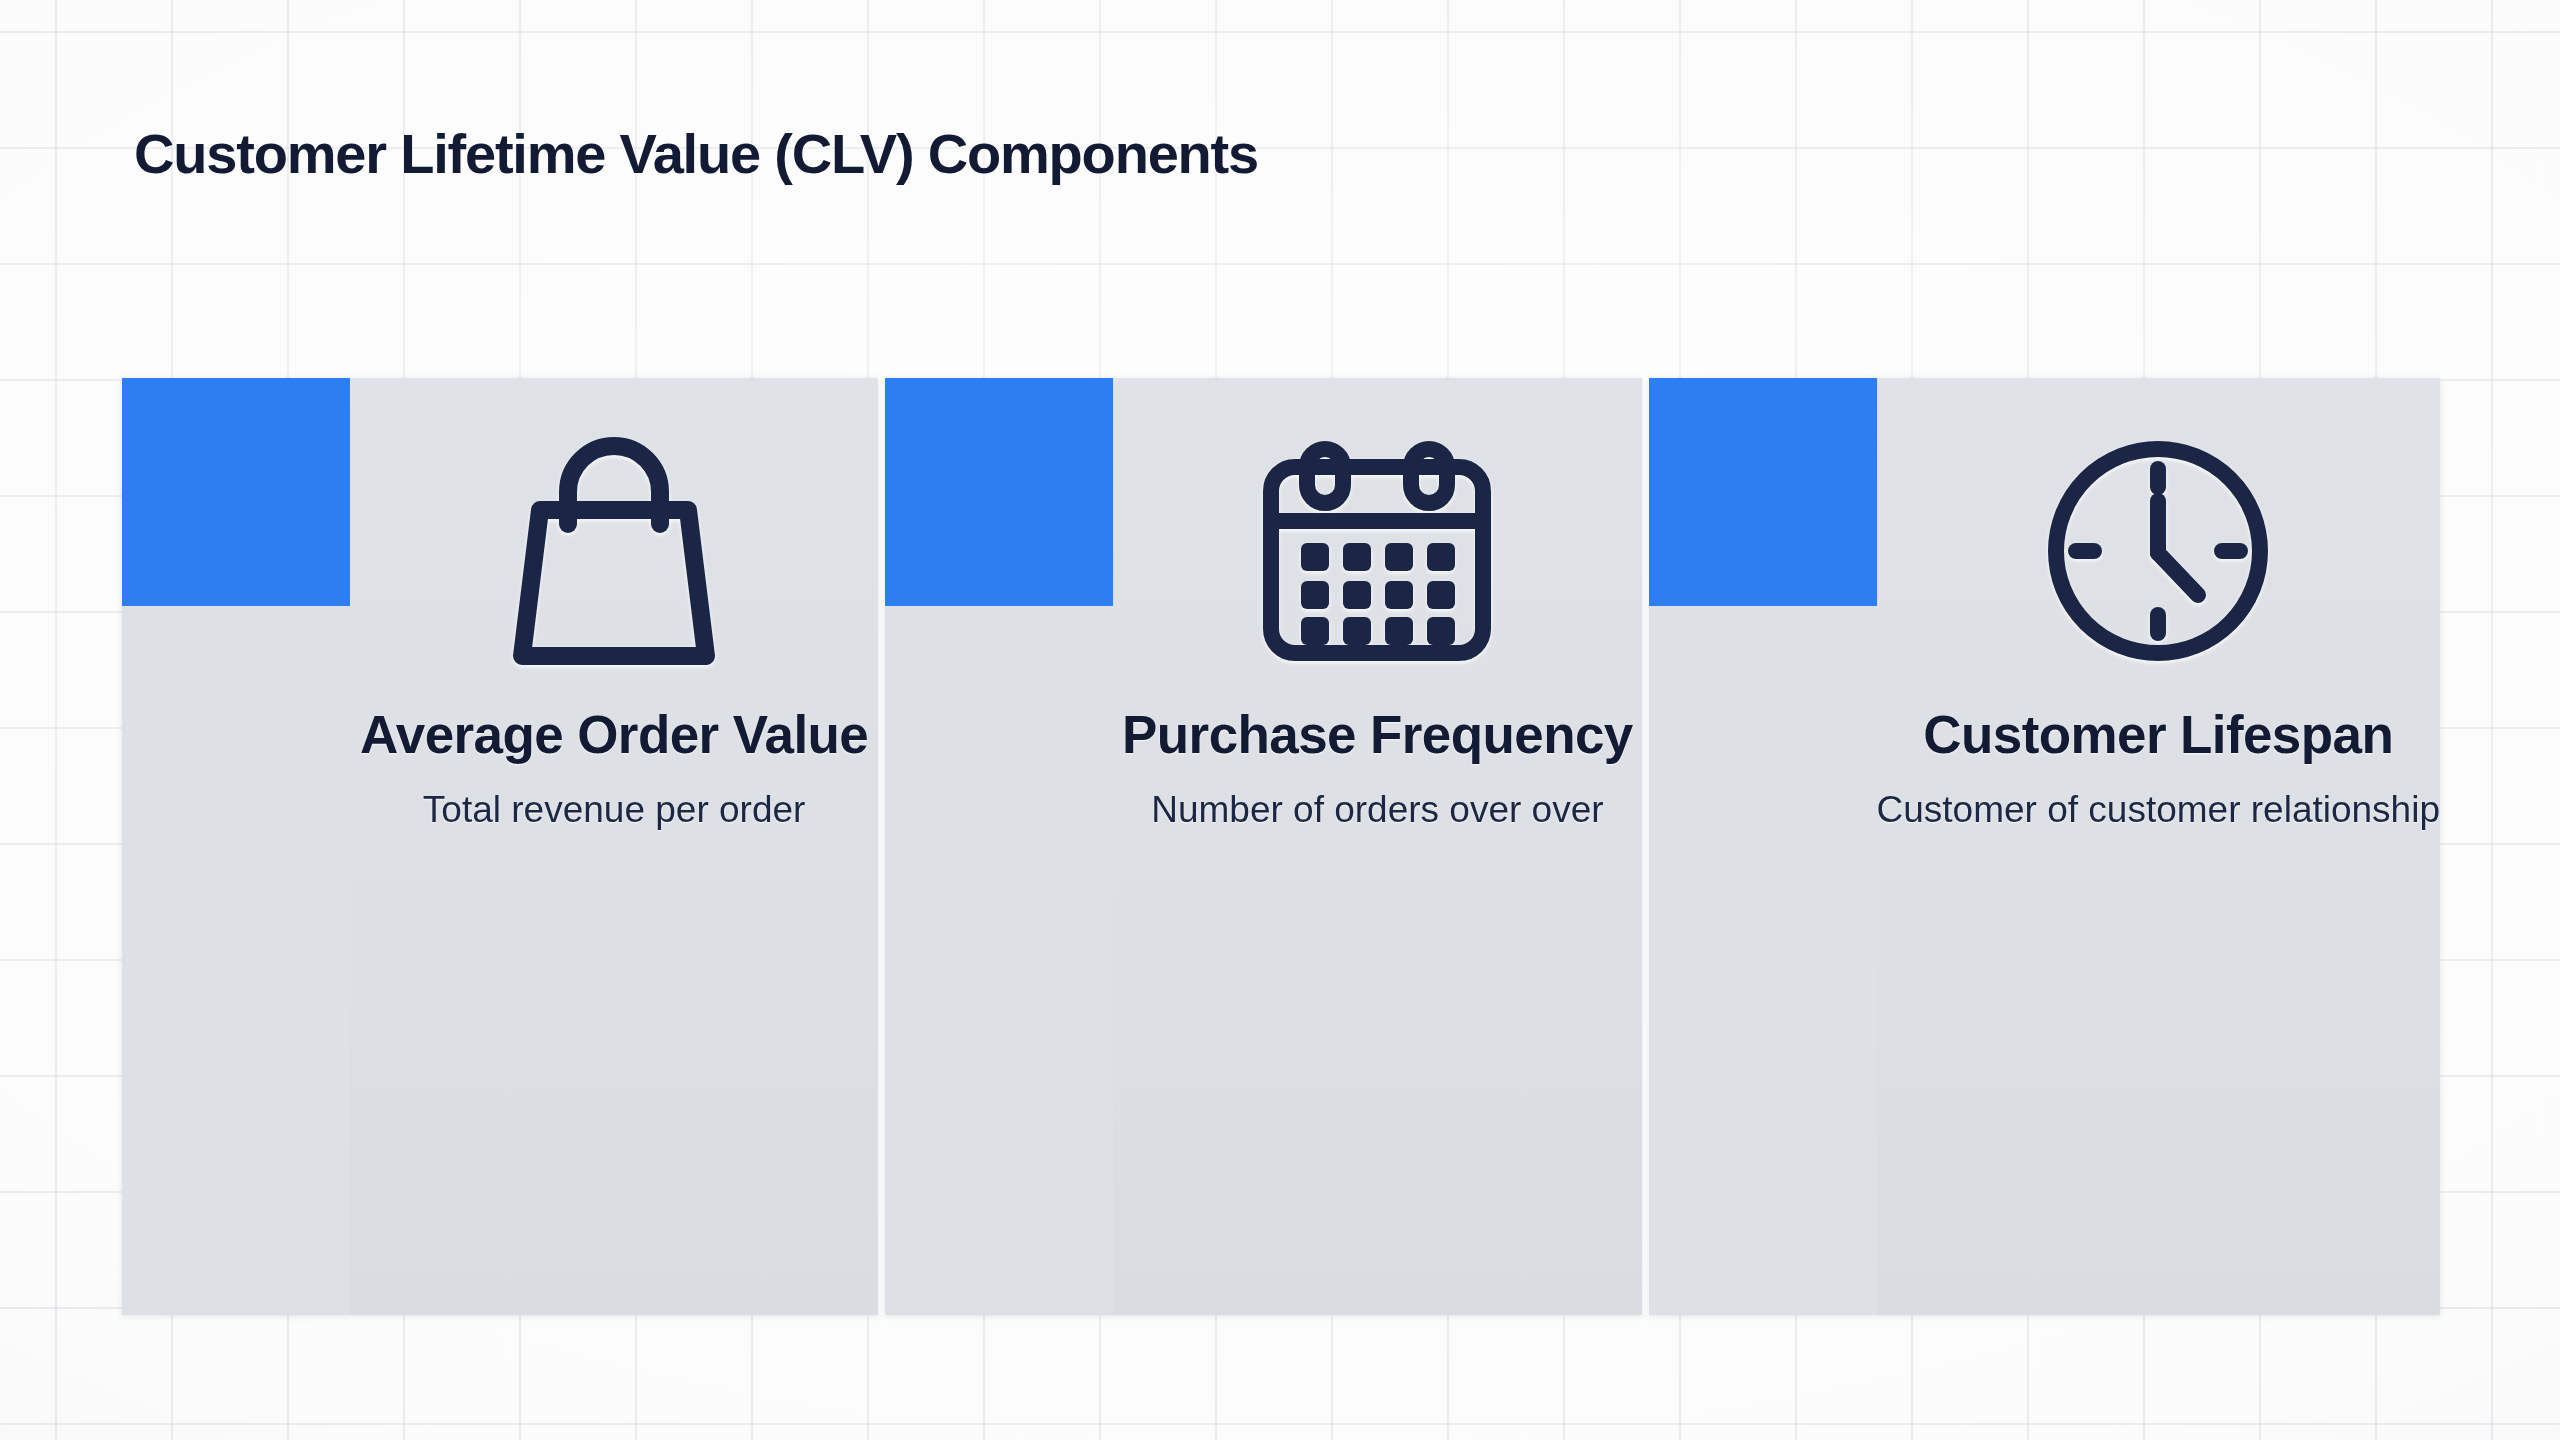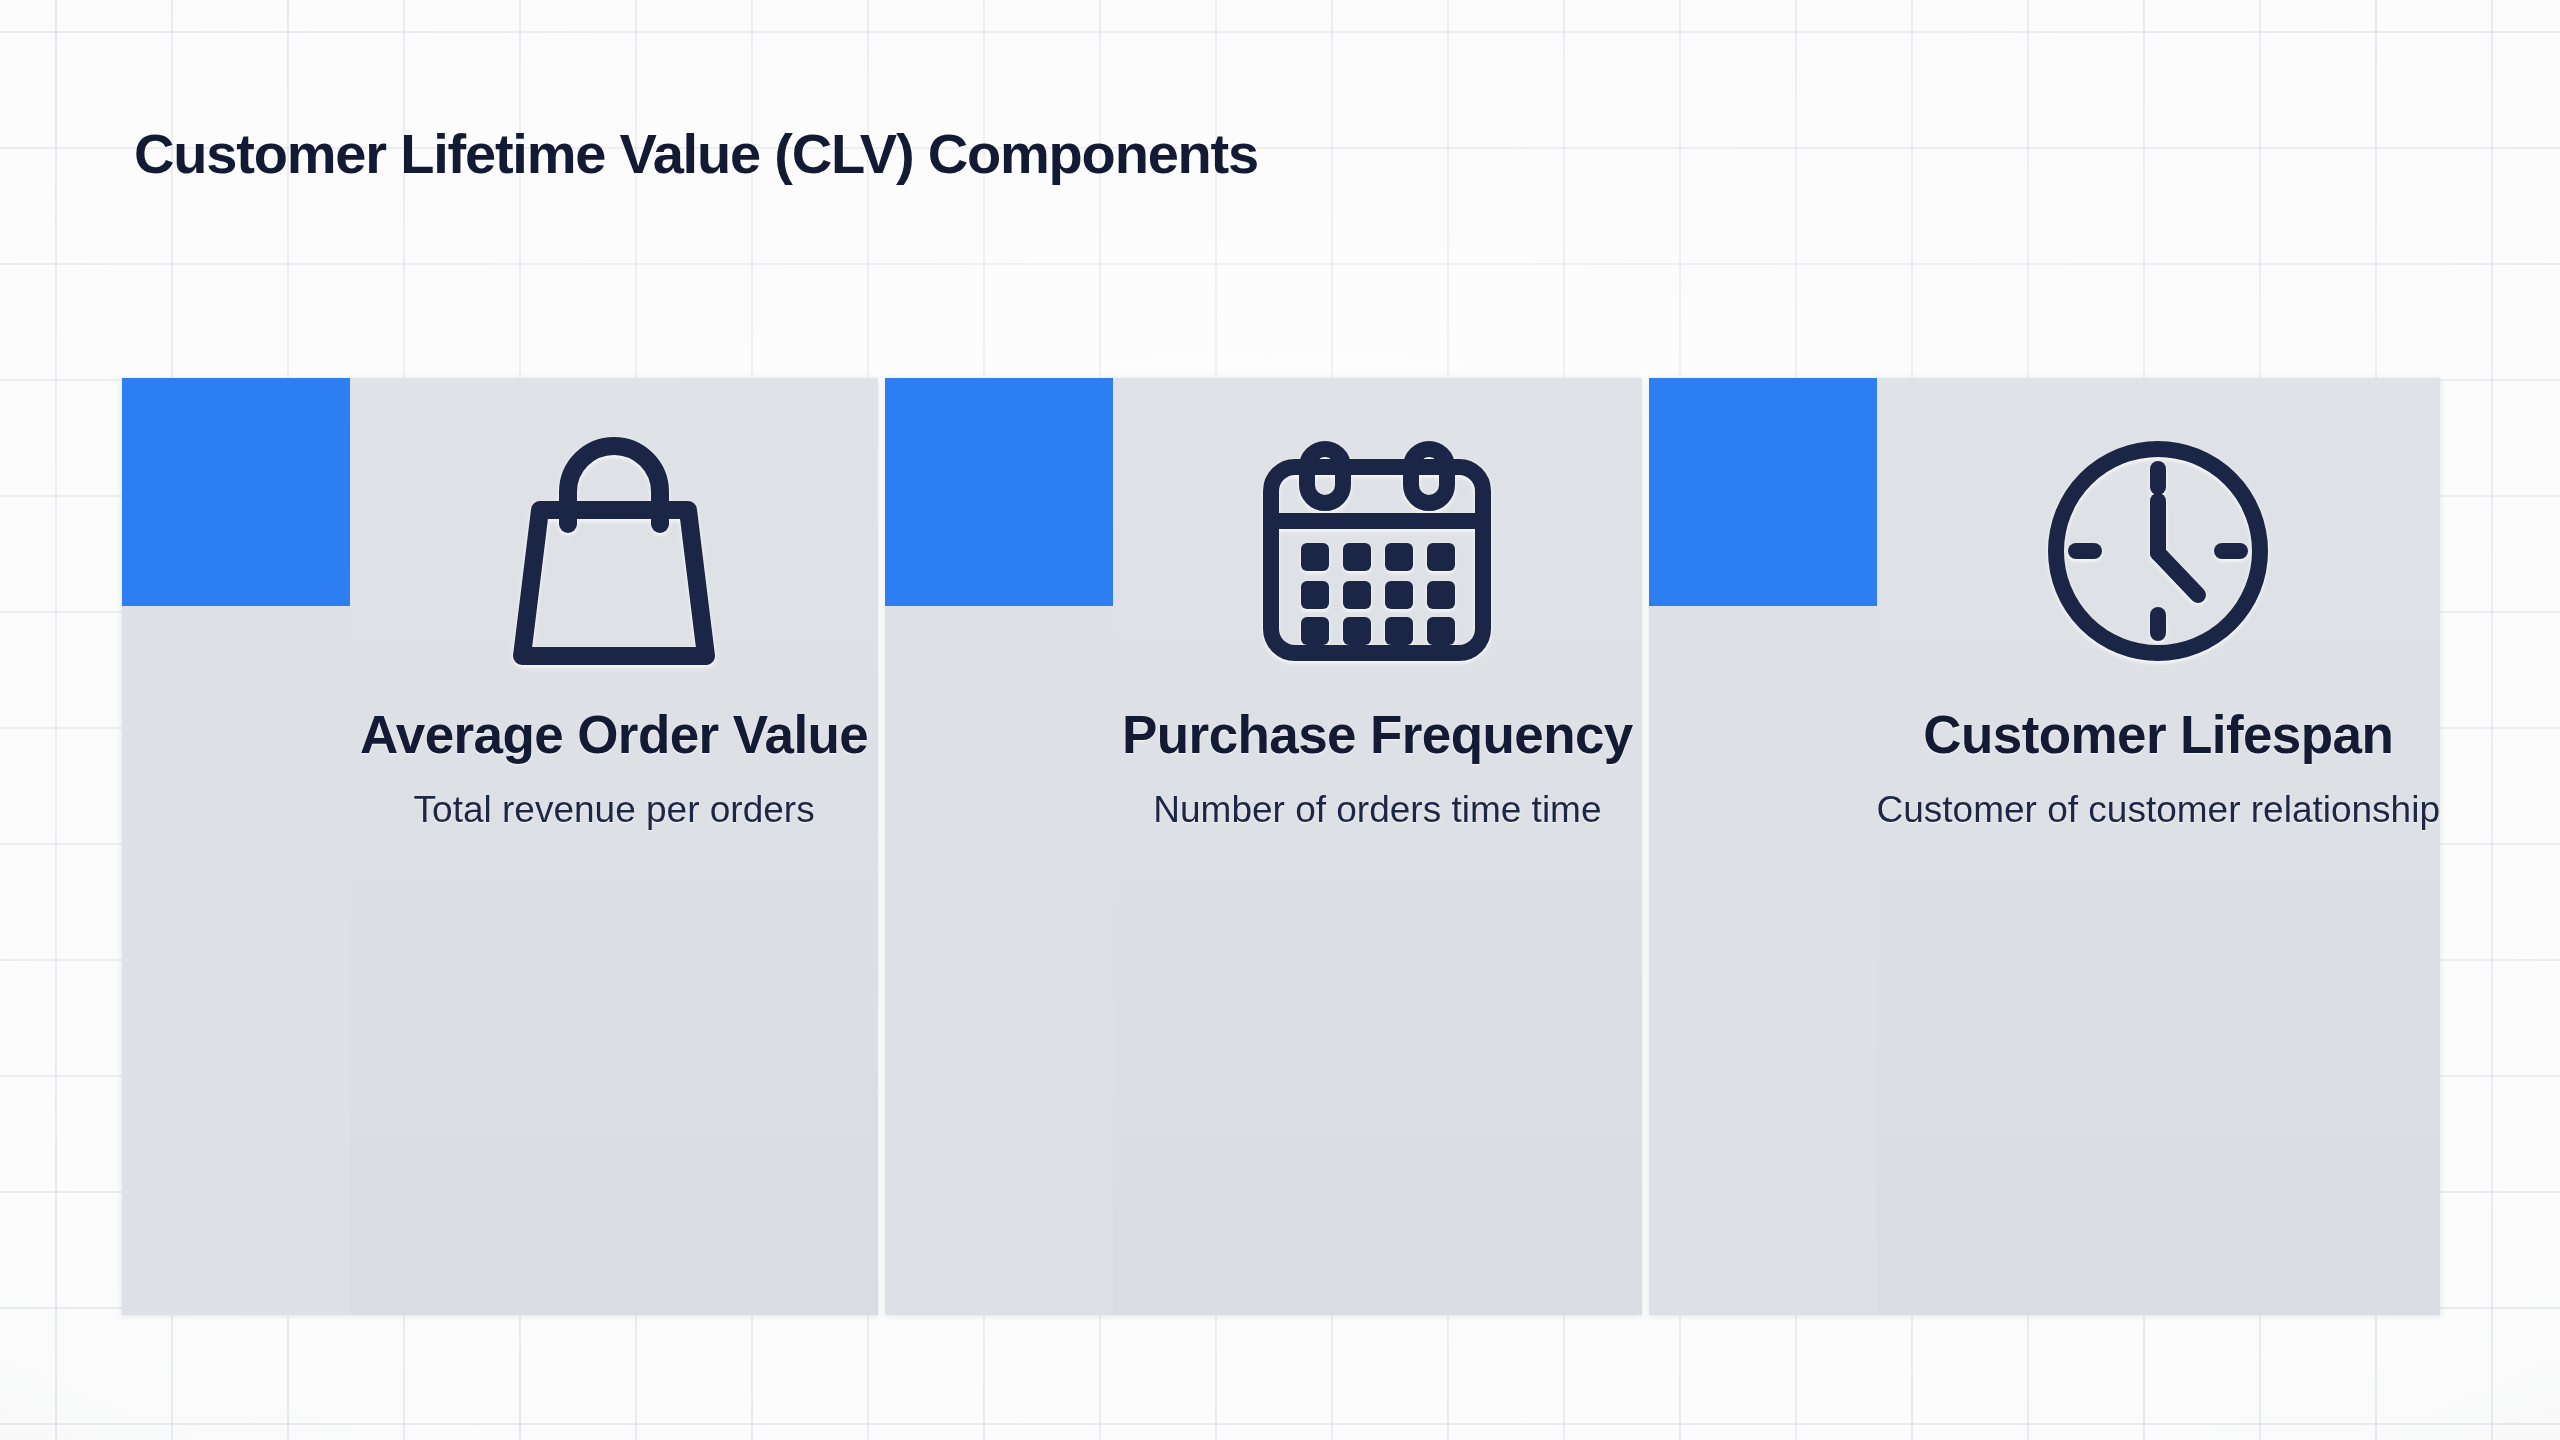--- a/index.html
+++ b/index.html
@@ -131,21 +131,21 @@
     <div class="card-body">
       <div class="icon-wrap">
         <svg width="220" height="238" viewBox="0 0 110 119" fill="none" stroke="#1b2647" stroke-width="9" stroke-linecap="round" stroke-linejoin="round">
           <path d="M32 39 V46"></path>
           <path d="M78 39 V46"></path>
           <path d="M32 39 V30 a23 23 0 0 1 46 0 V39"></path>
           <path d="M18 39 H92 L101 112 H9 Z"></path>
         </svg>
       </div>
       <div class="card-title">Average Order Value</div>
-      <div class="card-sub">Total revenue per orders</div>
+      <div class="card-sub">Total revenue per order</div>
     </div>
   </div>
 
   <div class="card">
     <div class="card-band"></div>
     <div class="card-body">
       <div class="icon-wrap">
         <svg width="232" height="224" viewBox="0 0 116 112" fill="none" stroke="#1b2647" stroke-width="8" stroke-linecap="round" stroke-linejoin="round">
 
           <rect x="5" y="14" width="106" height="93" rx="12"></rect>
@@ -167,21 +167,21 @@
             <rect x="83" y="71" width="14" height="14" rx="3"></rect>
 
             <rect x="20" y="89" width="14" height="14" rx="3"></rect>
             <rect x="41" y="89" width="14" height="14" rx="3"></rect>
             <rect x="62" y="89" width="14" height="14" rx="3"></rect>
             <rect x="83" y="89" width="14" height="14" rx="3"></rect>
           </g>
         </svg>
       </div>
       <div class="card-title">Purchase Frequency</div>
-      <div class="card-sub">Number of orders time time</div>
+      <div class="card-sub">Number of orders over over</div>
     </div>
   </div>
 
   <div class="card">
     <div class="card-band"></div>
     <div class="card-body">
       <div class="icon-wrap">
         <svg width="228" height="228" viewBox="0 0 114 114" fill="none" stroke="#1b2647" stroke-width="8" stroke-linecap="round" stroke-linejoin="round">
           <circle cx="57" cy="57" r="51"></circle>
 

